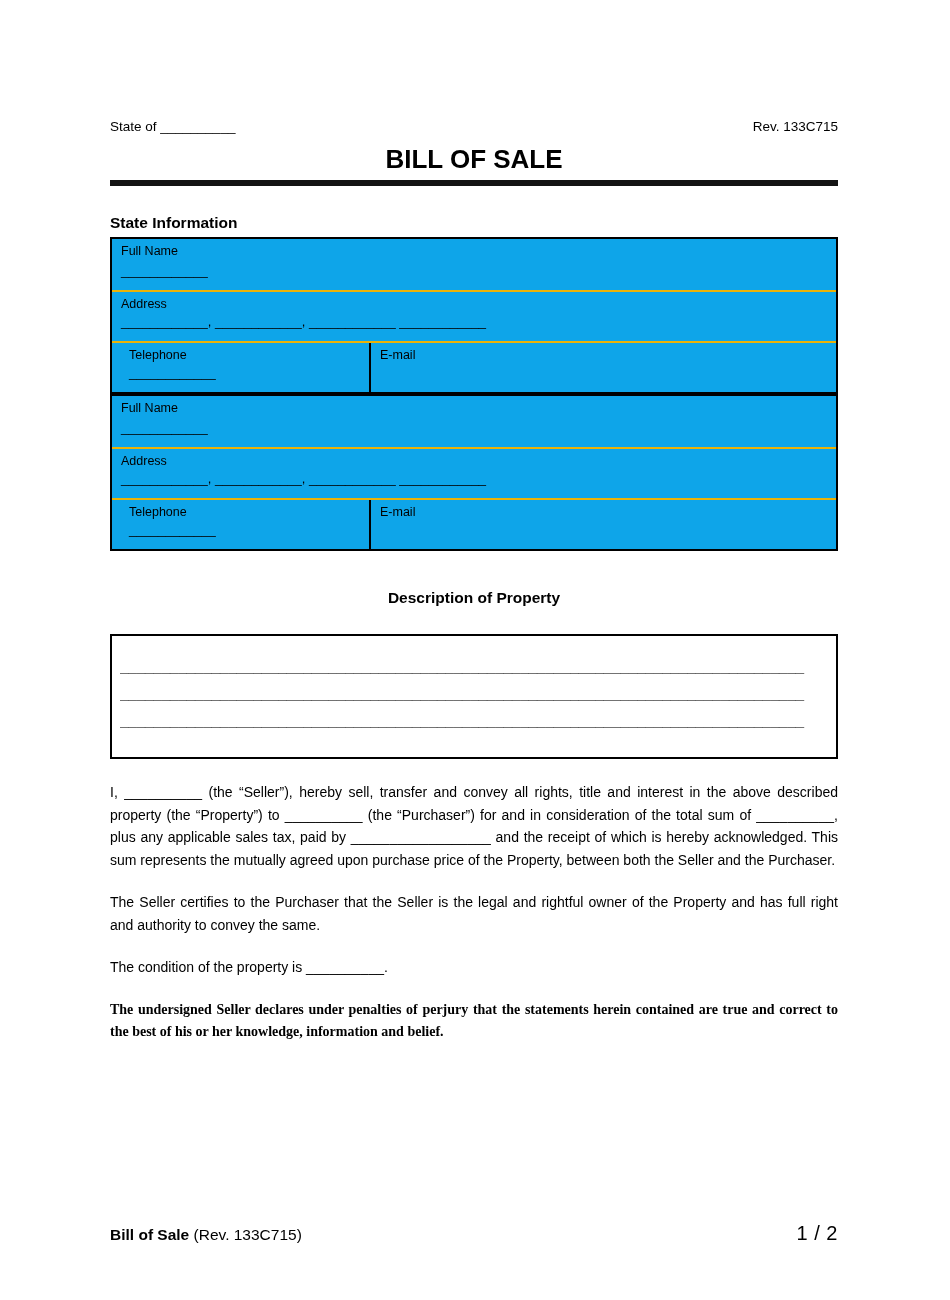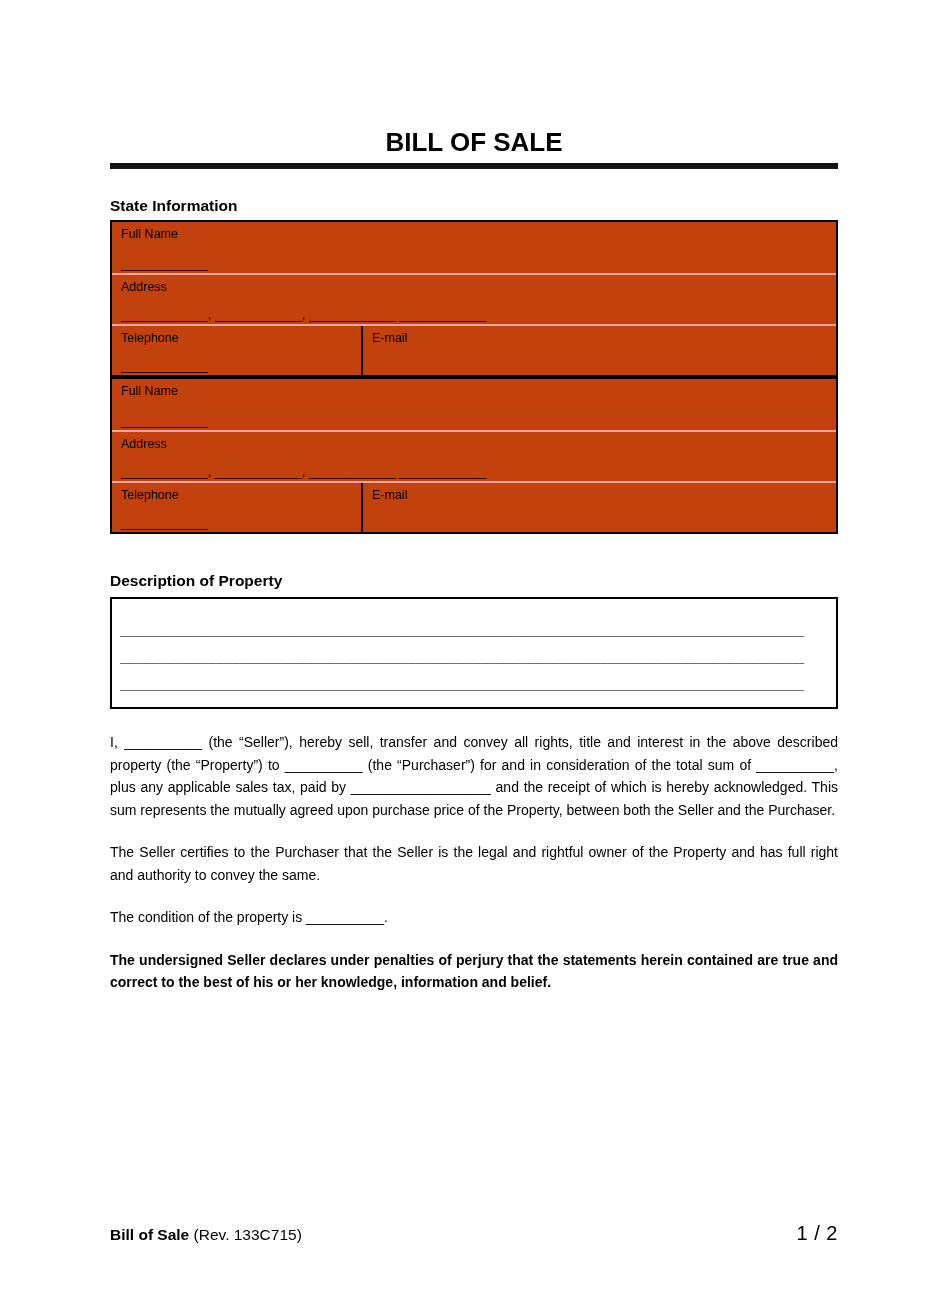--- a/index.html
+++ b/index.html
@@ -20,54 +20,61 @@
   .blank-text { white-space:nowrap; letter-spacing:0; }
 
   .doc-title { text-align:center; font-size:26px; font-weight:bold; line-height:28px; margin-top:10px; }
 
   .title-rule { margin-top:7px; height:4px; border-top:3px solid #141414; border-bottom:3px solid #141414; }
 
   
   .section-heading { font-size:15.5px; font-weight:bold; line-height:17px; margin-bottom:6px; }
   .mt-seller { margin-top:28px; }
   .mt-purchaser { margin-top:25px; }
-  .mt-property { margin-top:38px; margin-bottom:8px; }
+  .mt-property { margin-top:38px; margin-bottom:28px;text-align:center; }
 
   
-  .info-table { border:2px solid #000; background:#c2410c; }
+  .info-table { border:2px solid #000; background:#0ea5e9; }
   .info-row { position:relative; height:51px; }
-  .info-row + .info-row { border-top:2px solid #fca5a5; }
+  .info-row + .info-row { border-top:2px solid #eab308;padding-left:8px; }
   .cell-label { position:absolute; top:5px; left:9px; font-size:12.5px; line-height:15px; }
-  .cell-blank { position:absolute; bottom:2px; left:9px; font-size:13px; line-height:15px; white-space:nowrap; }
+  .cell-blank { position:absolute; bottom:12px; left:9px; font-size:13px; line-height:15px; white-space:nowrap; }
   .split-row { display:flex; }
   .cell { position:relative; height:100%; }
   .cell-tel { width:251px; border-right:2px solid #000; }
   .cell-email { flex:1; }
 
   
-  .property-box { border:2px solid #000; height:112px; padding:17px 10px 0 8px; overflow:hidden; }
+  .property-box { border:2px solid #000; height:125px; padding:17px 10px 0 8px; overflow:hidden; }
   .property-line { font-size:15px; font-weight:bold; line-height:27px; white-space:nowrap; overflow:hidden; width:686px; }
 
   
   .para { font-size:14px; line-height:22.5px; text-align:justify; margin-top:20px; }
   .para.first { margin-top:22px; }
   .para.single { text-align:left; }
-  .para.bold { font-weight:bold; }
+  .para.bold { font-weight:bold;font-family:Liberation Serif, serif; }
 
   
   .footer { position:absolute; left:110px; right:112px; top:1222px; display:flex; justify-content:space-between; align-items:baseline;text-align:center; }
   .footer-left { font-size:15.5px; }
   .footer-left .doc-name { font-weight:bold; }
   .footer-right { font-size:20px; letter-spacing:0.5px; }
 </style>
 </head>
 <body>
 
 <div class="page">
 
+  <div class="header-row">
+    <div class="state-of">
+      <span>State of</span>
+      <span class="blank-text">__________</span>
+    </div>
+    <div>Rev. 133C715</div>
+  </div>
 
   <div class="doc-title">BILL OF SALE</div>
   <div class="title-rule"></div>
 
   <div class="section-heading mt-seller">State Information</div>
   <div class="info-table">
     <div class="info-row">
       <span class="cell-label">Full Name</span>
       <span class="cell-blank">____________</span>
     </div>

